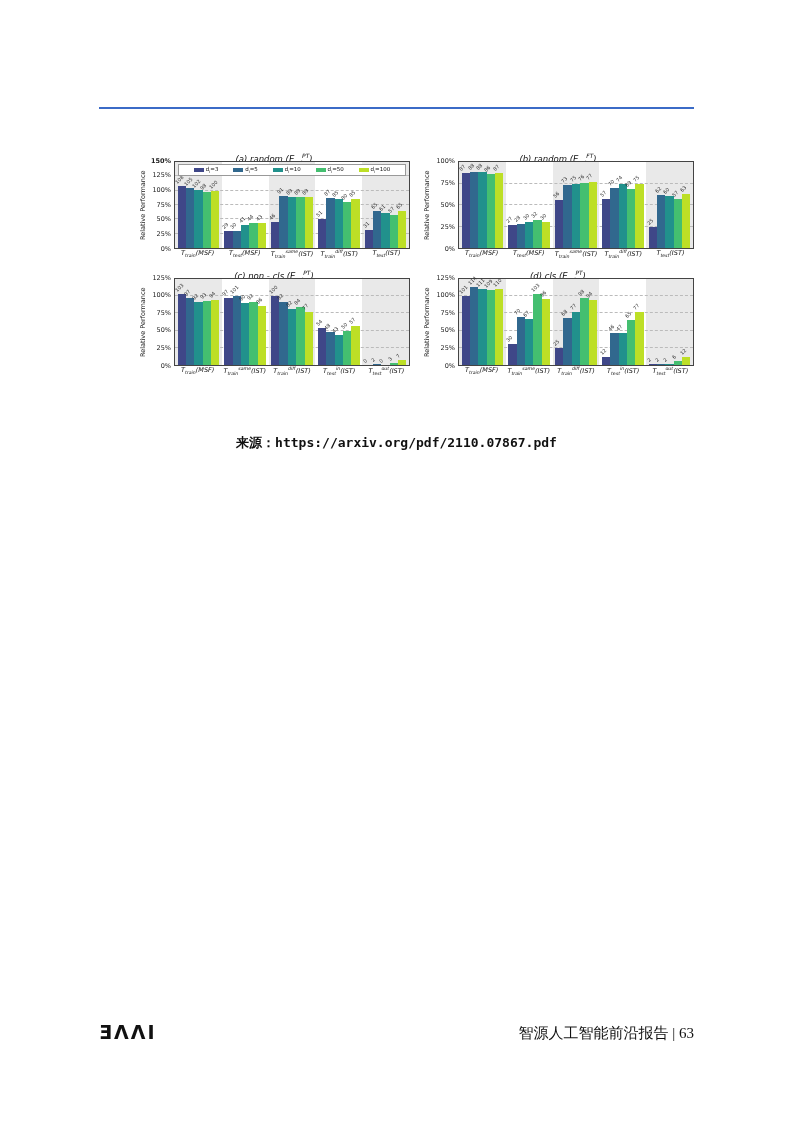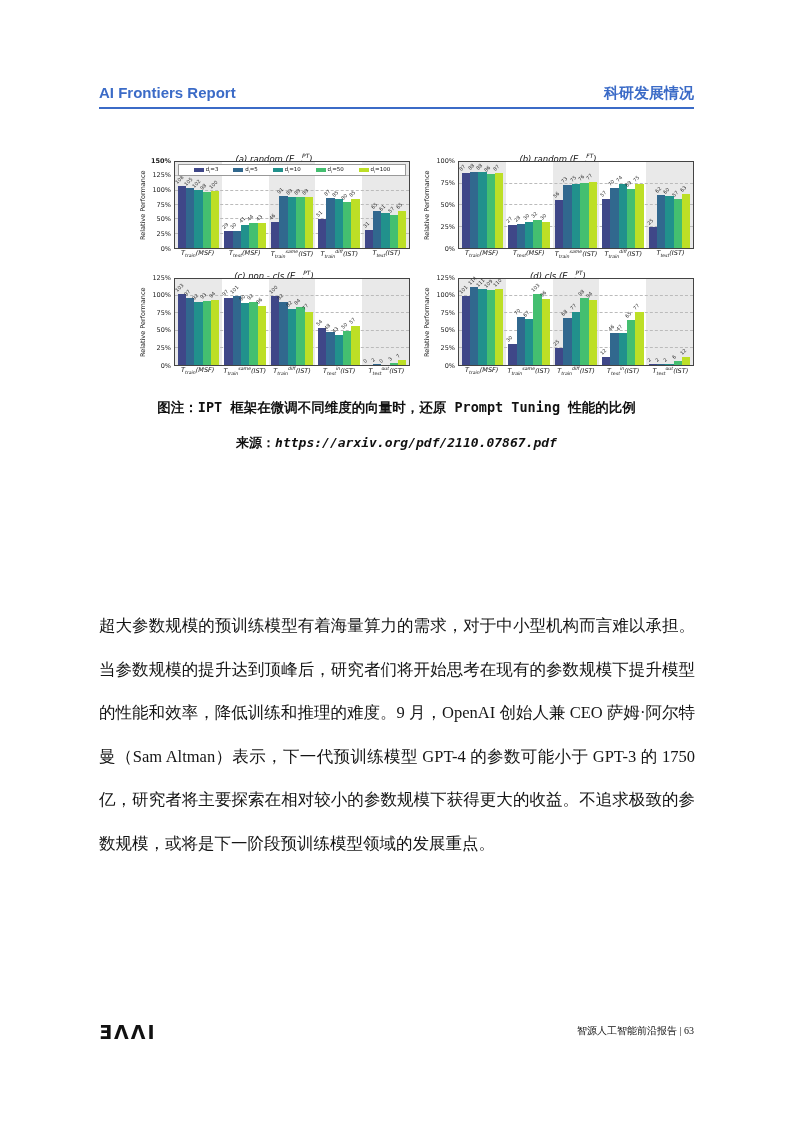--- a/index.html
+++ b/index.html
@@ -46,46 +46,42 @@
   .sp-xaxis div{flex:1;text-align:center;padding-top:1px;line-height:1.05;}
   .sp-xaxis sub,.sp-xaxis sup{font-size:72%;}
 
   
   .fig-caption{position:absolute;left:0;right:0;top:399px;text-align:center;
                font-family:"DejaVu Sans Mono",monospace;font-weight:bold;
                font-size:13.5px;color:#111;}
   .fig-source{position:absolute;left:0;right:0;top:434px;text-align:center;
               font-family:"DejaVu Sans Mono",monospace;font-weight:bold;
               font-size:13px;color:#111;}
-  .fig-source a{color:#111;text-decoration:none;font-style:italic;}
+  .fig-source a{color:#111;text-decoration:none;}
 
   
   .section-heading{position:absolute;left:99px;top:529px;
                    font-family:"Liberation Sans",sans-serif;font-weight:bold;
                    font-size:16.5px;color:#3B6BC7;}
   .body-text{position:absolute;left:99px;width:596px;top:604px;
              font-size:16.5px;line-height:43.5px;text-align:justify;
              color:#141414;font-family:"Liberation Serif",serif;}
 
   
   .footer-logo{position:absolute;left:99px;top:1021px;
                font-family:"DejaVu Sans",sans-serif;font-weight:900;
                font-size:19px;letter-spacing:2px;color:#111;}
-  .footer-right{position:absolute;right:99px;top:1024px;font-size:10px;color:#111;
+  .footer-right{position:absolute;right:99px;top:1024px;font-size:15px;color:#111;
                 font-family:"Liberation Serif",serif;margin-left:40px;}
 </style>
 </head>
 <body>
 
 <div class="page">
 
-  <div class="header">
-    <span class="header-left">AI Frontiers Report</span>
-    <span class="header-right">科研发展情况</span>
-  </div>
   <div class="header-rule"></div>
 
   <div class="figure" id="figure">
       <div class="subplot">
         <div class="sp-title">(a) random (E<sub>rel</sub><sup>PT</sup>)</div>
         <div class="sp-body">
           <div class="sp-ylabel">Relative Performance</div>
           <div class="sp-yaxis">
             <span style="bottom: 0%;">0%</span>
             <span style="bottom: 16.6667%;">25%</span>
@@ -547,22 +543,20 @@
         <div class="sp-xaxis">
           <div>T<sub>train</sub>(MSF)</div>
           <div>T<sub>train</sub><sup>same</sup>(IST)</div>
           <div>T<sub>train</sub><sup>diff</sup>(IST)</div>
           <div>T<sub>test</sub><sup>in</sup>(IST)</div>
           <div>T<sub>test</sub><sup>out</sup>(IST)</div>
         </div>
       </div>
     </div>
 
-  <div class="fig-caption">图注：IPT 框架在微调不同维度的向量时，还原 Prompt Tuning 性能的比例</div>
   <div class="fig-source"><span>来源：</span><a href="#">https://arxiv.org/pdf/2110.07867.pdf</a></div>
 
 
-  <div class="body-text">超大参数规模的预训练模型有着海量算力的需求，对于中小型机构而言难以承担。当参数规模的提升达到顶峰后，研究者们将开始思考在现有的参数规模下提升模型的性能和效率，降低训练和推理的难度。9 月，OpenAI 创始人兼 CEO 萨姆·阿尔特曼（Sam Altman）表示，下一代预训练模型 GPT-4 的参数可能小于 GPT-3 的 1750 亿，研究者将主要探索在相对较小的参数规模下获得更大的收益。不追求极致的参数规模，或将是下一阶段预训练模型领域的发展重点。</div>
 
   <div class="footer-logo">ƎΛΛI</div>
   <div class="footer-right">智源人工智能前沿报告 | 63</div>
 
 </div>
 
 </body></html>

